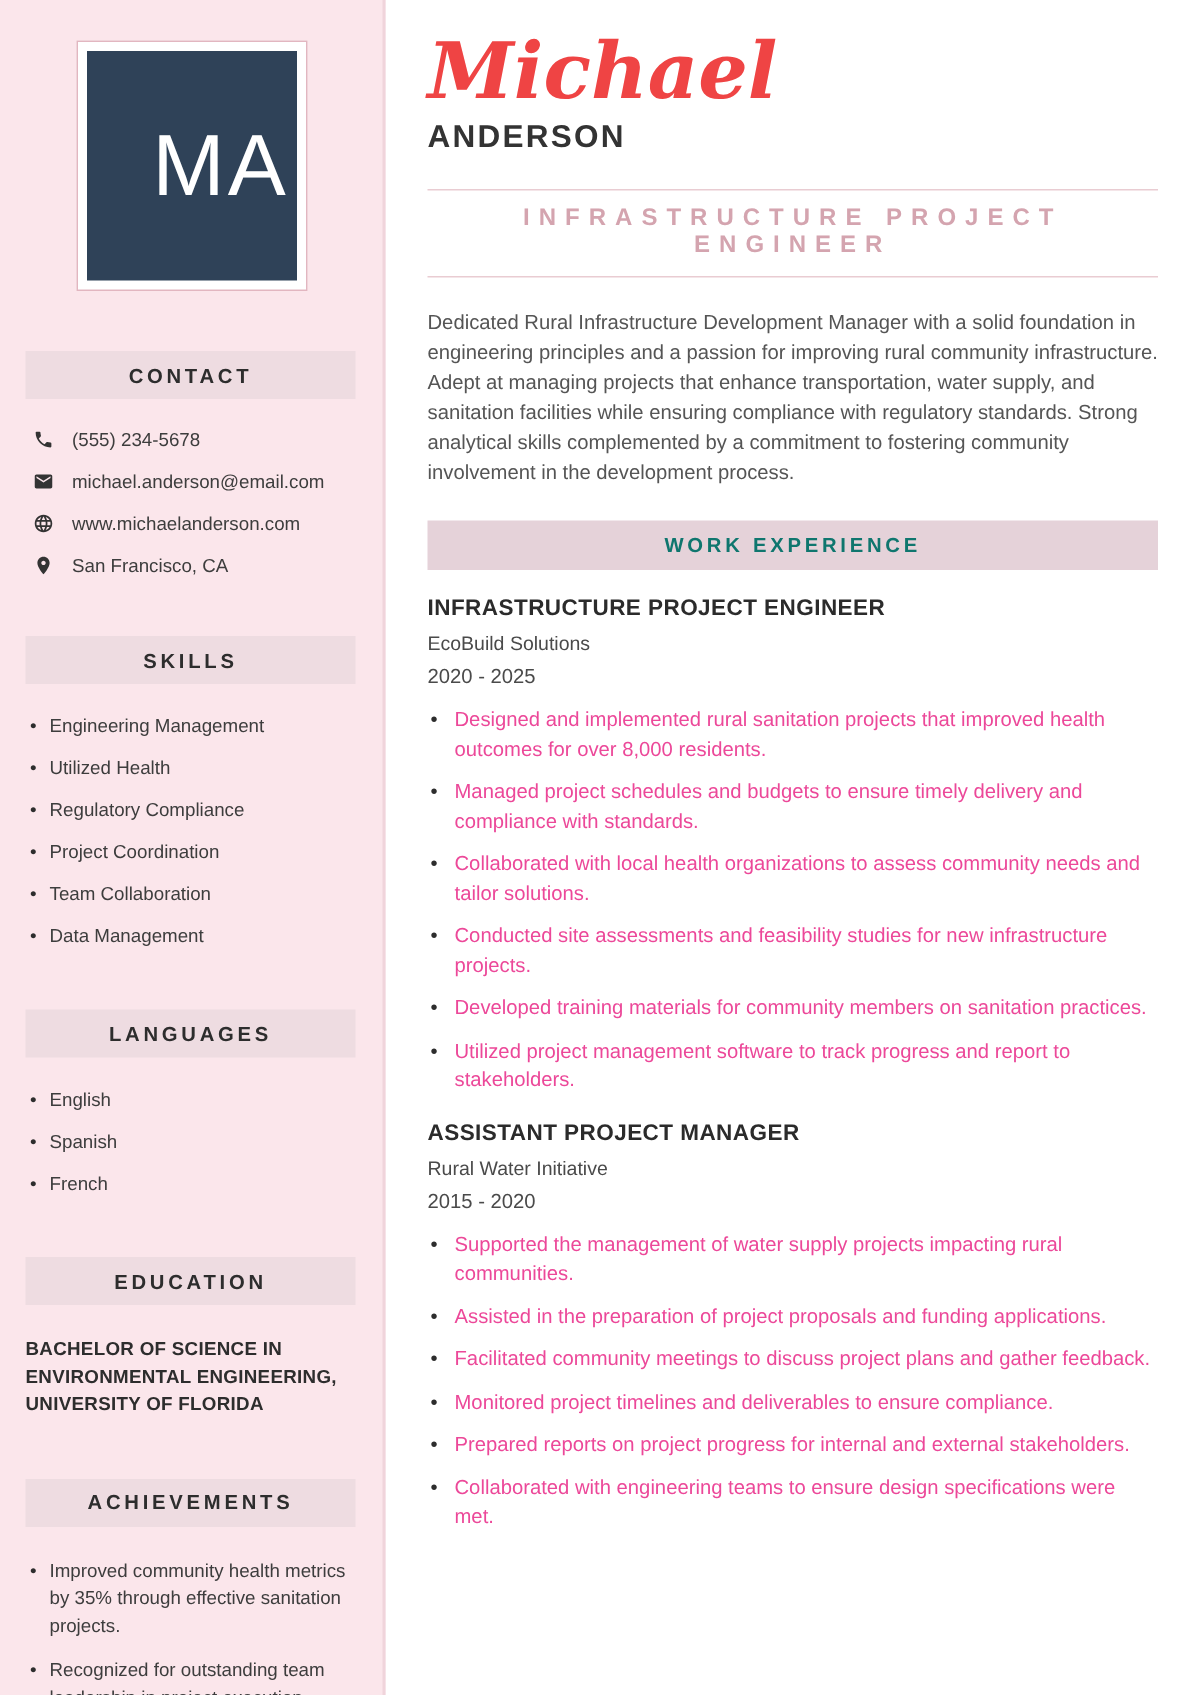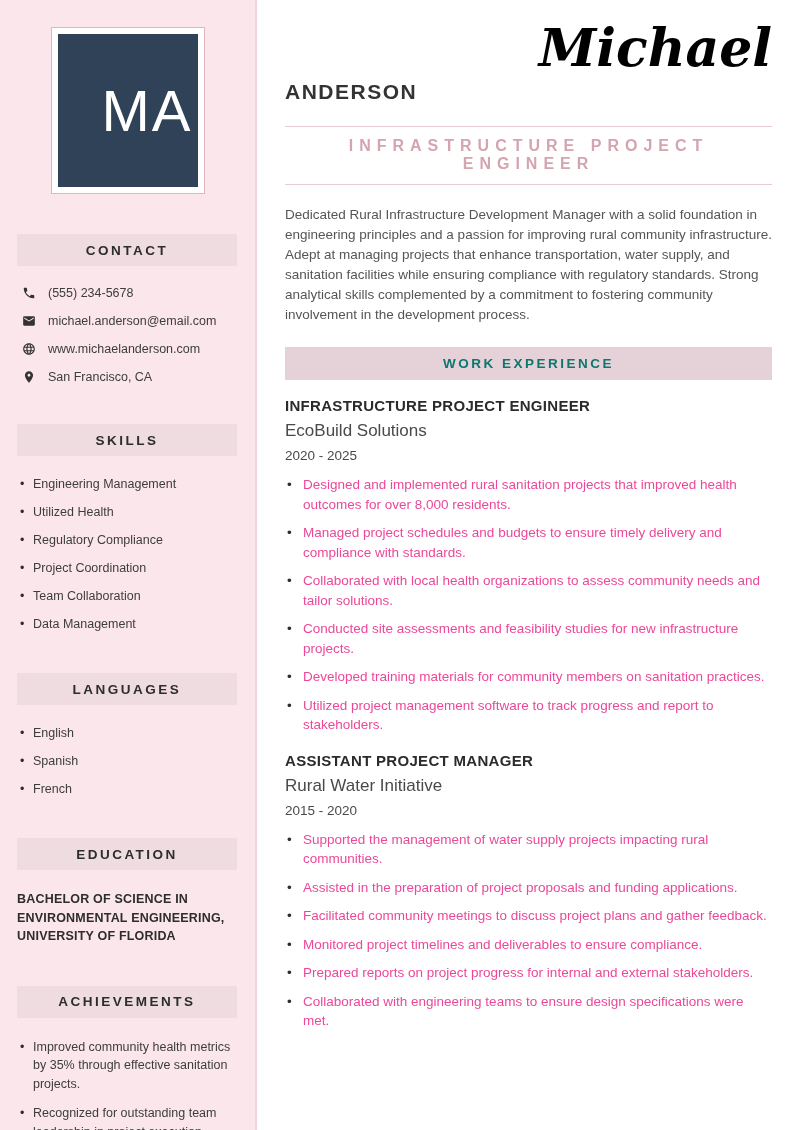--- a/index.html
+++ b/index.html
@@ -35,33 +35,33 @@
 
   .dot-list{list-style:none;margin:20px 18px 0 20px;}
   .dot-list li{position:relative;padding-left:13px;font-size:12.5px;color:var(--text_side,#3d3d3d);margin-bottom:11px;line-height:17px;}
   .dot-list li::before{content:"•";position:absolute;left:0;top:0;color:#2d2d2d;}
   .dot-list.achievements li{line-height:18.5px;margin-bottom:11px;}
 
   .degree{margin:20px 18px 0 17px;font-size:12.5px;font-weight:700;color:var(--text_dark,#2d2d2d);line-height:18.5px;letter-spacing:0.2px;}
 
   
   .content{flex:1;padding:18px 28px 0 28px;}
-  .first-name{font-family:"DejaVu Serif", serif;font-style:italic;font-weight:600;font-size:52px;color:#000000;line-height:60px;text-align:right;}
+  .first-name{font-family:"DejaVu Serif", serif;font-style:italic;font-weight:600;font-size:52px;color:#ef4444;line-height:60px;}
   .last-name{font-size:21px;font-weight:700;letter-spacing:1.5px;color:#333333;margin-top:2px;}
   .title-rule{height:1px;background:var(--rule_pink,#e9ccd2);margin-top:0;}
   .rule-top{margin-top:22px;}
   .headline-title{font-size:16px;font-weight:700;letter-spacing:6px;color:var(--accent_pink,#d4a4af);text-align:center;padding:10px 0 11px 0;}
   .summary{margin-top:20px;font-size:13.5px;line-height:20px;color:var(--text_body,#555555);}
 
   .band{margin-top:22px;height:33px;background:var(--band_bg,#e5d2d9);display:flex;align-items:center;justify-content:center;
     font-size:13.5px;font-weight:700;letter-spacing:2.5px;color:#0f766e;}
 
   .job{margin-top:17px;}
   .job h3{font-size:15px;font-weight:700;color:#2b2b2b;letter-spacing:0.3px;}
-  .company{font-size:17px;color:#4a4a4a;margin-top:7px;}
+  .company{font-size:13px;color:#4a4a4a;margin-top:7px;}
   .dates{font-size:13.5px;color:#4a4a4a;margin-top:7px;}
   .job-bullets{list-style:none;margin-top:12px;}
   .job-bullets li{position:relative;padding-left:18px;font-size:13.5px;color:#ec4899;line-height:19.5px;margin-bottom:9px;}
   .job-bullets li::before{content:"•";position:absolute;left:2px;top:0;color:#2d2d2d;}
 </style>
 </head>
 <body>
 
 <div class="page">
 

